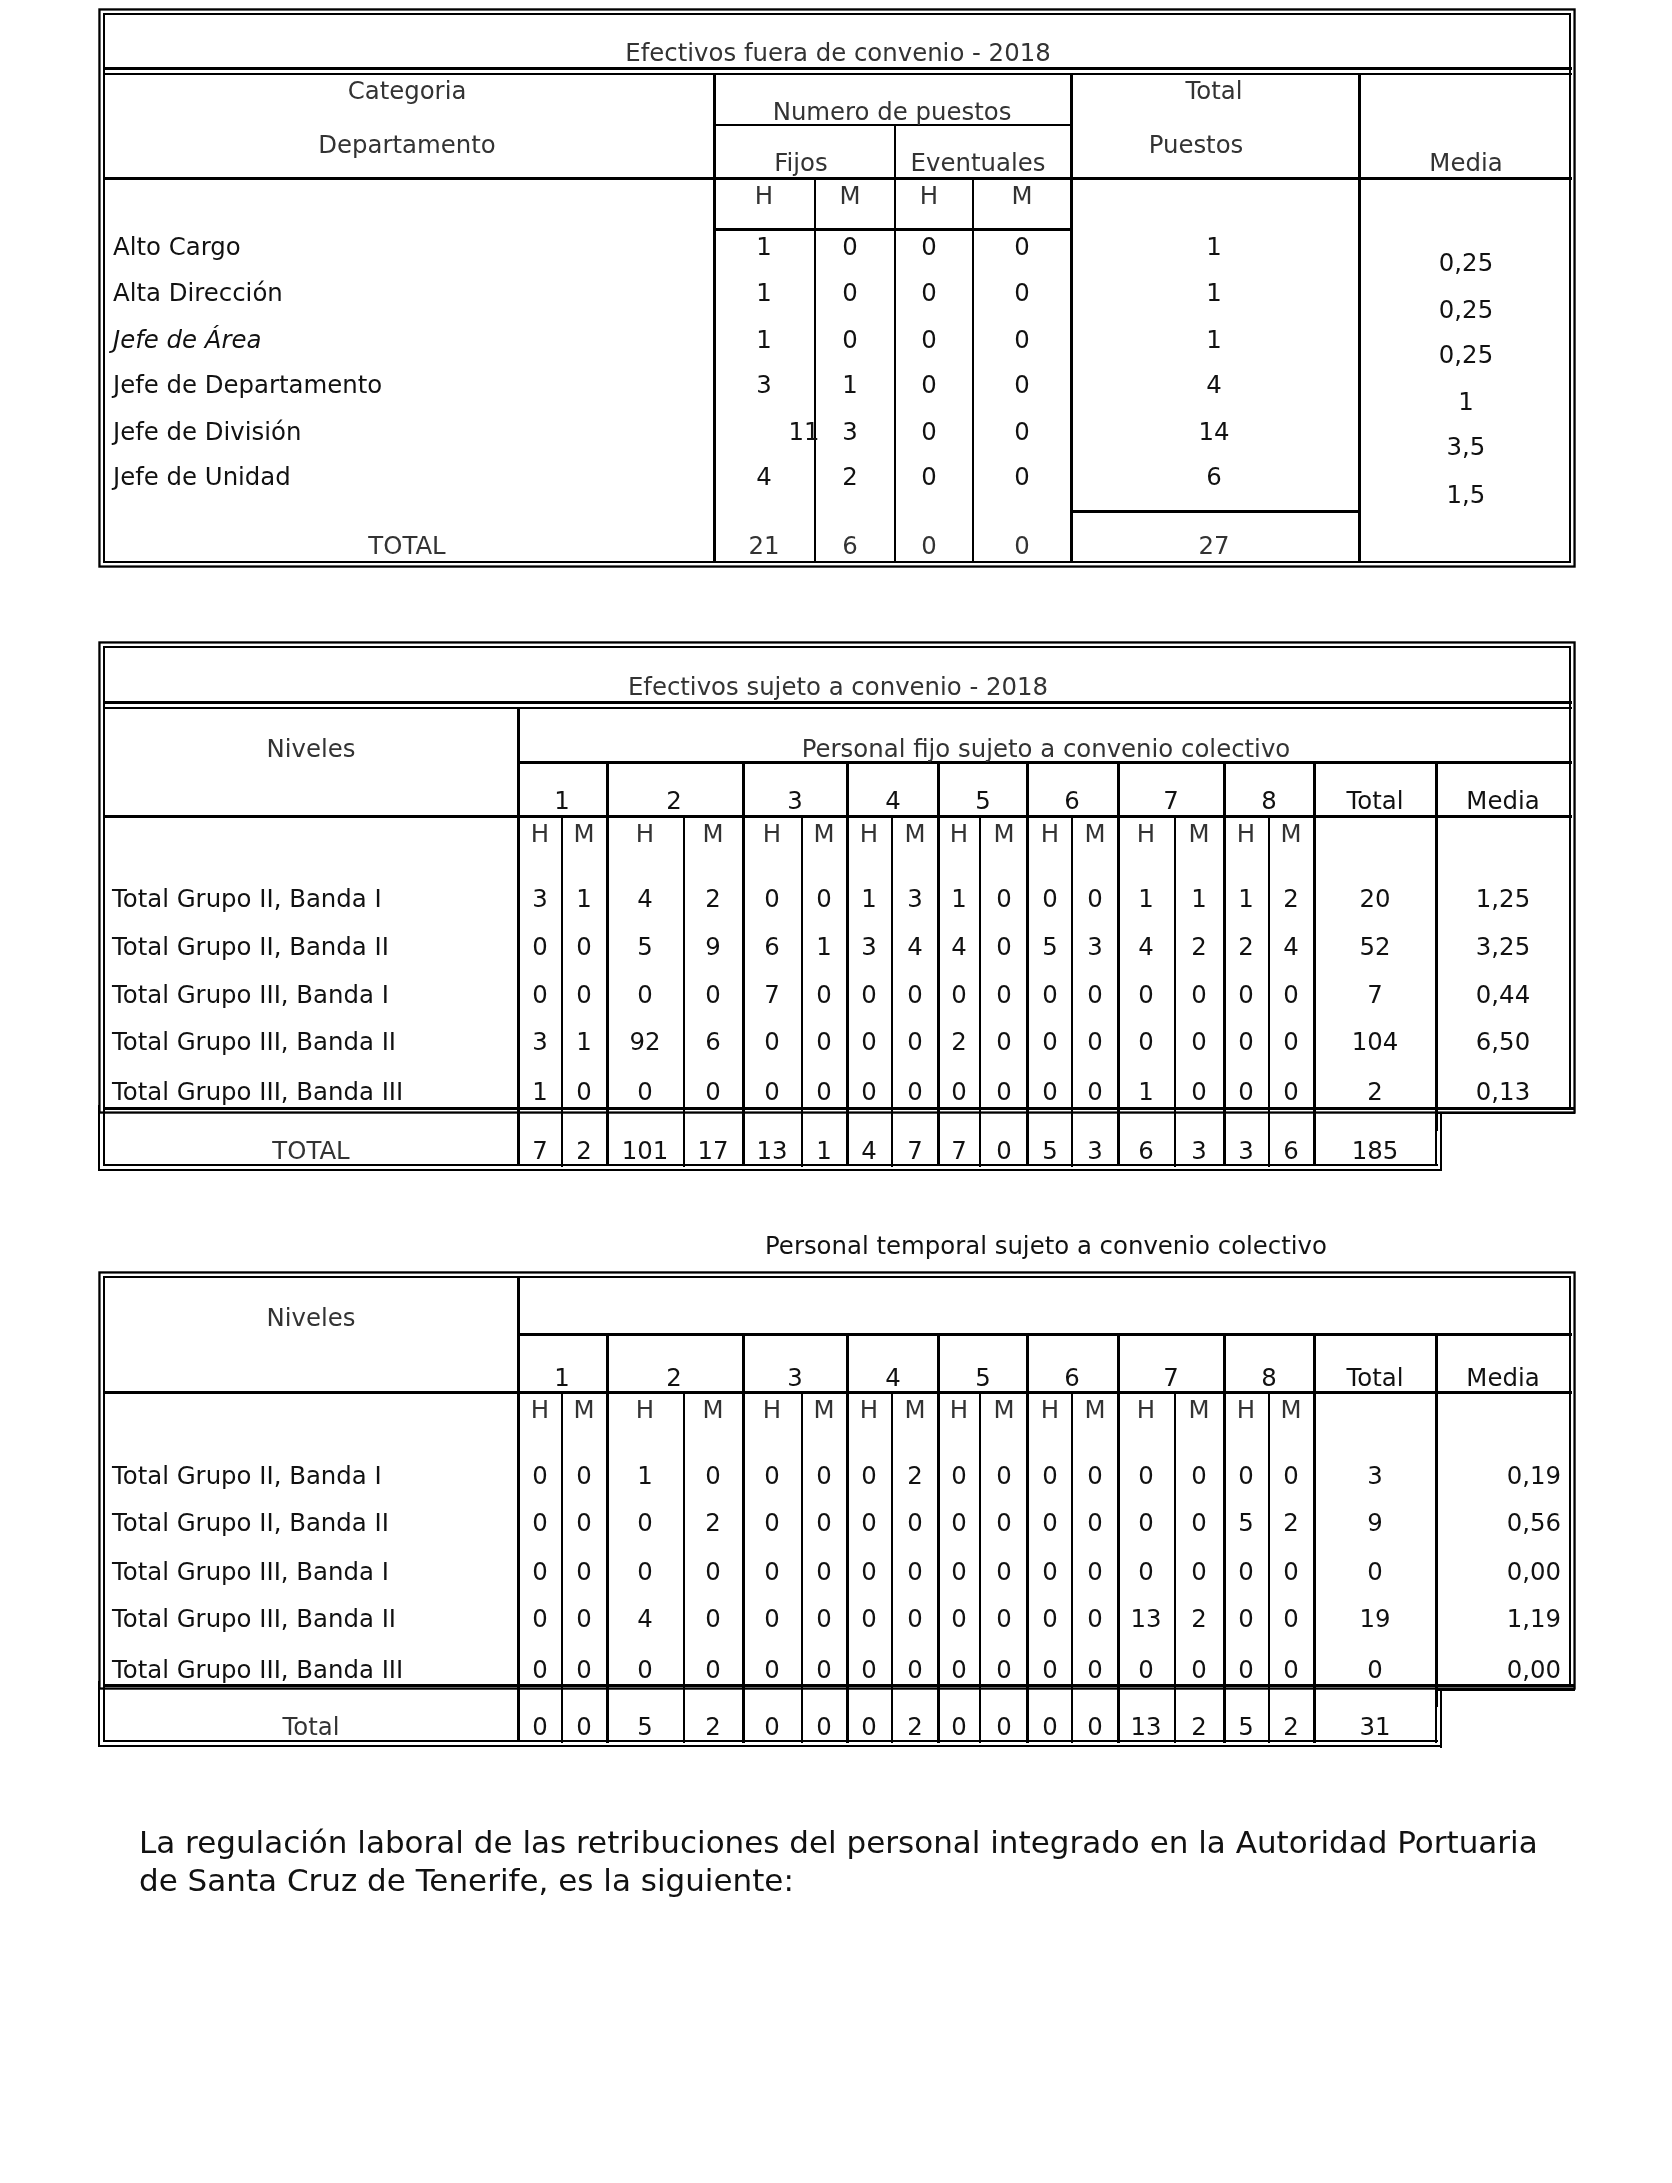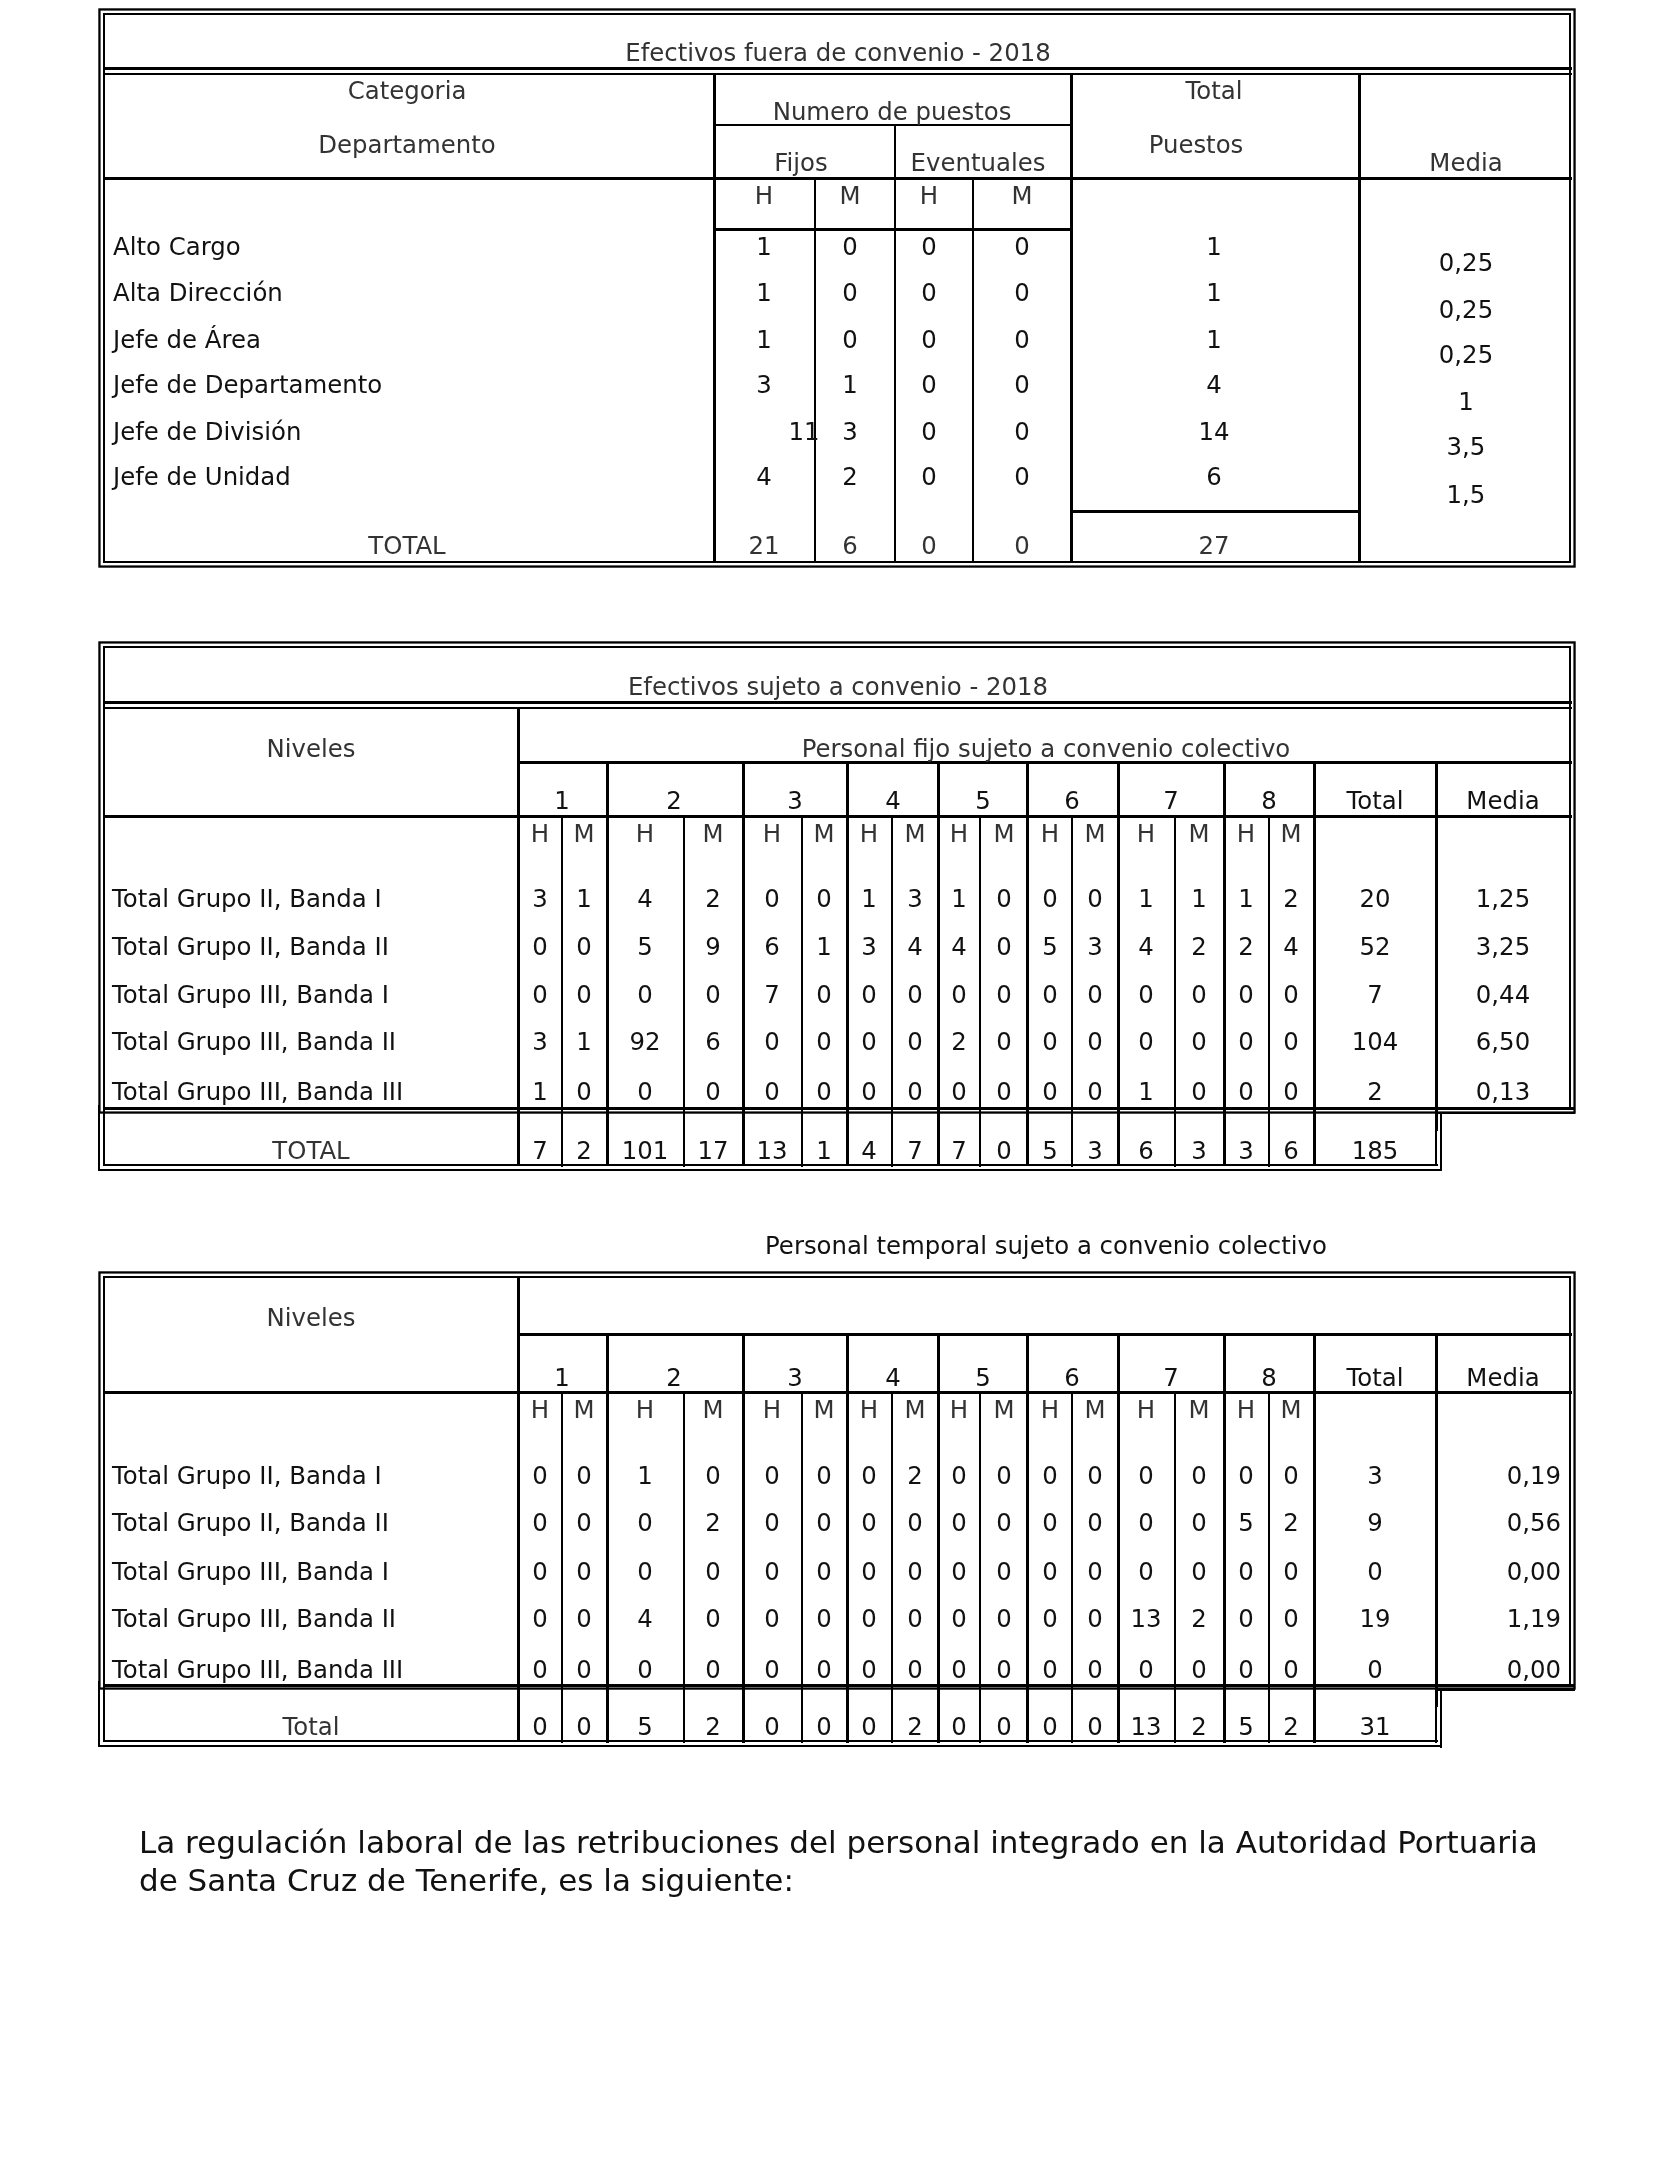--- a/index.html
+++ b/index.html
@@ -59,21 +59,21 @@
       <div class="t" style="left:1022px;top:233px;">0</div>
       <div class="t" style="left:1214px;top:233px;">1</div>
       <div class="t" style="left:1466px;top:249px;">0,25</div>
       <div class="tl" style="left:113px;top:279px;">Alta Dirección</div>
       <div class="t" style="left:764px;top:279px;">1</div>
       <div class="t" style="left:850px;top:279px;">0</div>
       <div class="t" style="left:929px;top:279px;">0</div>
       <div class="t" style="left:1022px;top:279px;">0</div>
       <div class="t" style="left:1214px;top:279px;">1</div>
       <div class="t" style="left:1466px;top:296px;">0,25</div>
-      <div class="tl" style="left:113px;top:326px;">Jefe de Área</div>
+      <div class="tl" style="left:113px;top:326px;font-style:italic;">Jefe de Área</div>
       <div class="t" style="left:764px;top:326px;">1</div>
       <div class="t" style="left:850px;top:326px;">0</div>
       <div class="t" style="left:929px;top:326px;">0</div>
       <div class="t" style="left:1022px;top:326px;">0</div>
       <div class="t" style="left:1214px;top:326px;">1</div>
       <div class="t" style="left:1466px;top:341px;">0,25</div>
       <div class="tl" style="left:113px;top:371px;">Jefe de Departamento</div>
       <div class="t" style="left:764px;top:371px;">3</div>
       <div class="t" style="left:850px;top:371px;">1</div>
       <div class="t" style="left:929px;top:371px;">0</div>

